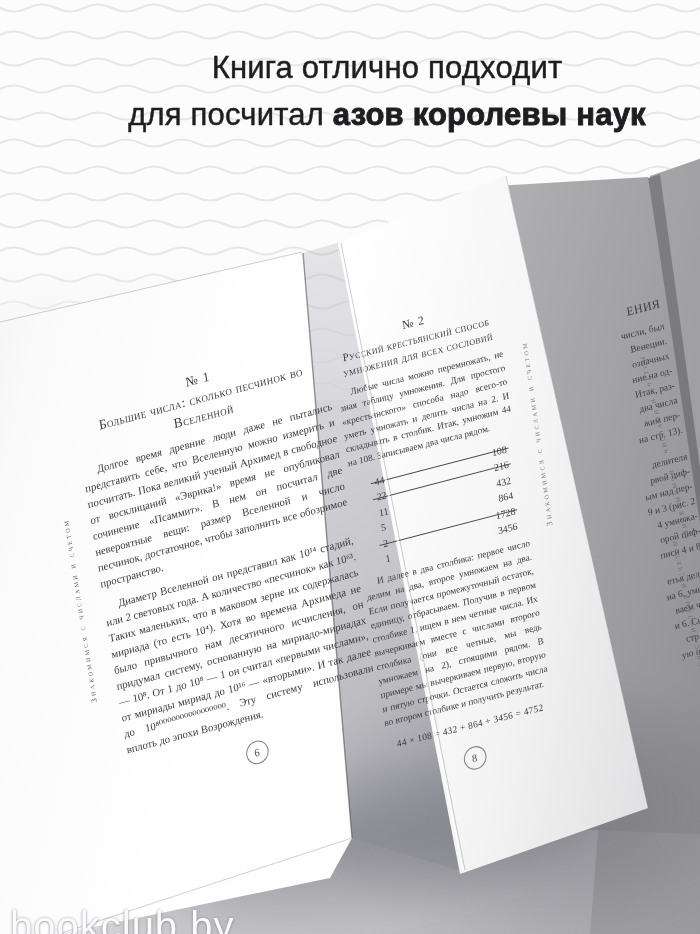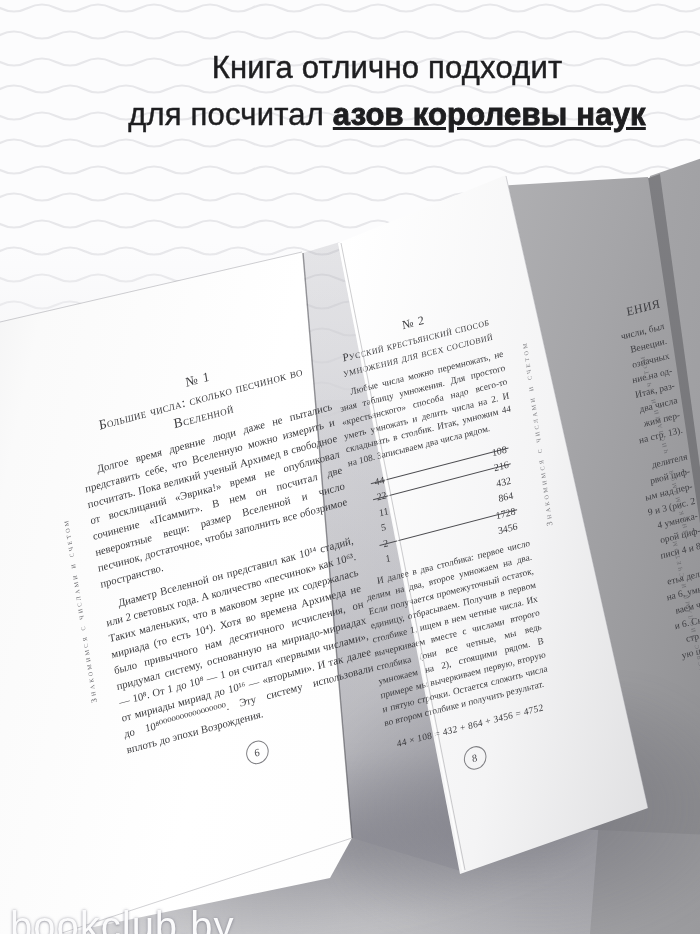--- a/index.html
+++ b/index.html
@@ -4,21 +4,21 @@
 <style>
   html,body{margin:0;padding:0;background:#888;}
   .stage{position:relative;width:700px;height:934px;overflow:hidden;background:#fcfcfd;
          font-family:"Liberation Sans","DejaVu Sans",sans-serif;}
   .pg{position:absolute;inset:0;}
 
   
   .headline{position:absolute;top:44px;left:0;width:100%;text-align:center;
             color:#1e1e20;font-size:31px;line-height:47px;letter-spacing:.2px;
             -webkit-text-stroke:.45px #1e1e20;z-index:40;margin-left:37px;}
-  .headline .hbold{font-weight:700;text-decoration:underline;-webkit-text-stroke:.9px #1e1e20;}
+  .headline .hbold{font-weight:700;-webkit-text-stroke:.9px #1e1e20;}
 
   
   .waves{position:absolute;top:0;left:0;z-index:0;}
   .fadewrap{position:absolute;inset:0;z-index:1;background:
     linear-gradient(180deg, rgba(247,247,248,0) 0%, rgba(247,247,248,0) 26%,
       rgba(243,243,245,.6) 38%, #f0f0f2 48%, #e9e9eb 62%, #dcdcde 78%,
       #cdcdd0 92%, #c5c5c8 100%);}
   .tint{position:absolute;left:0;top:400px;width:700px;height:534px;z-index:2;background:
     linear-gradient(90deg, rgba(255,255,255,.5) 0%, rgba(255,255,255,0) 35%,
       rgba(70,70,80,.10) 72%, rgba(55,55,66,.24) 100%);}

